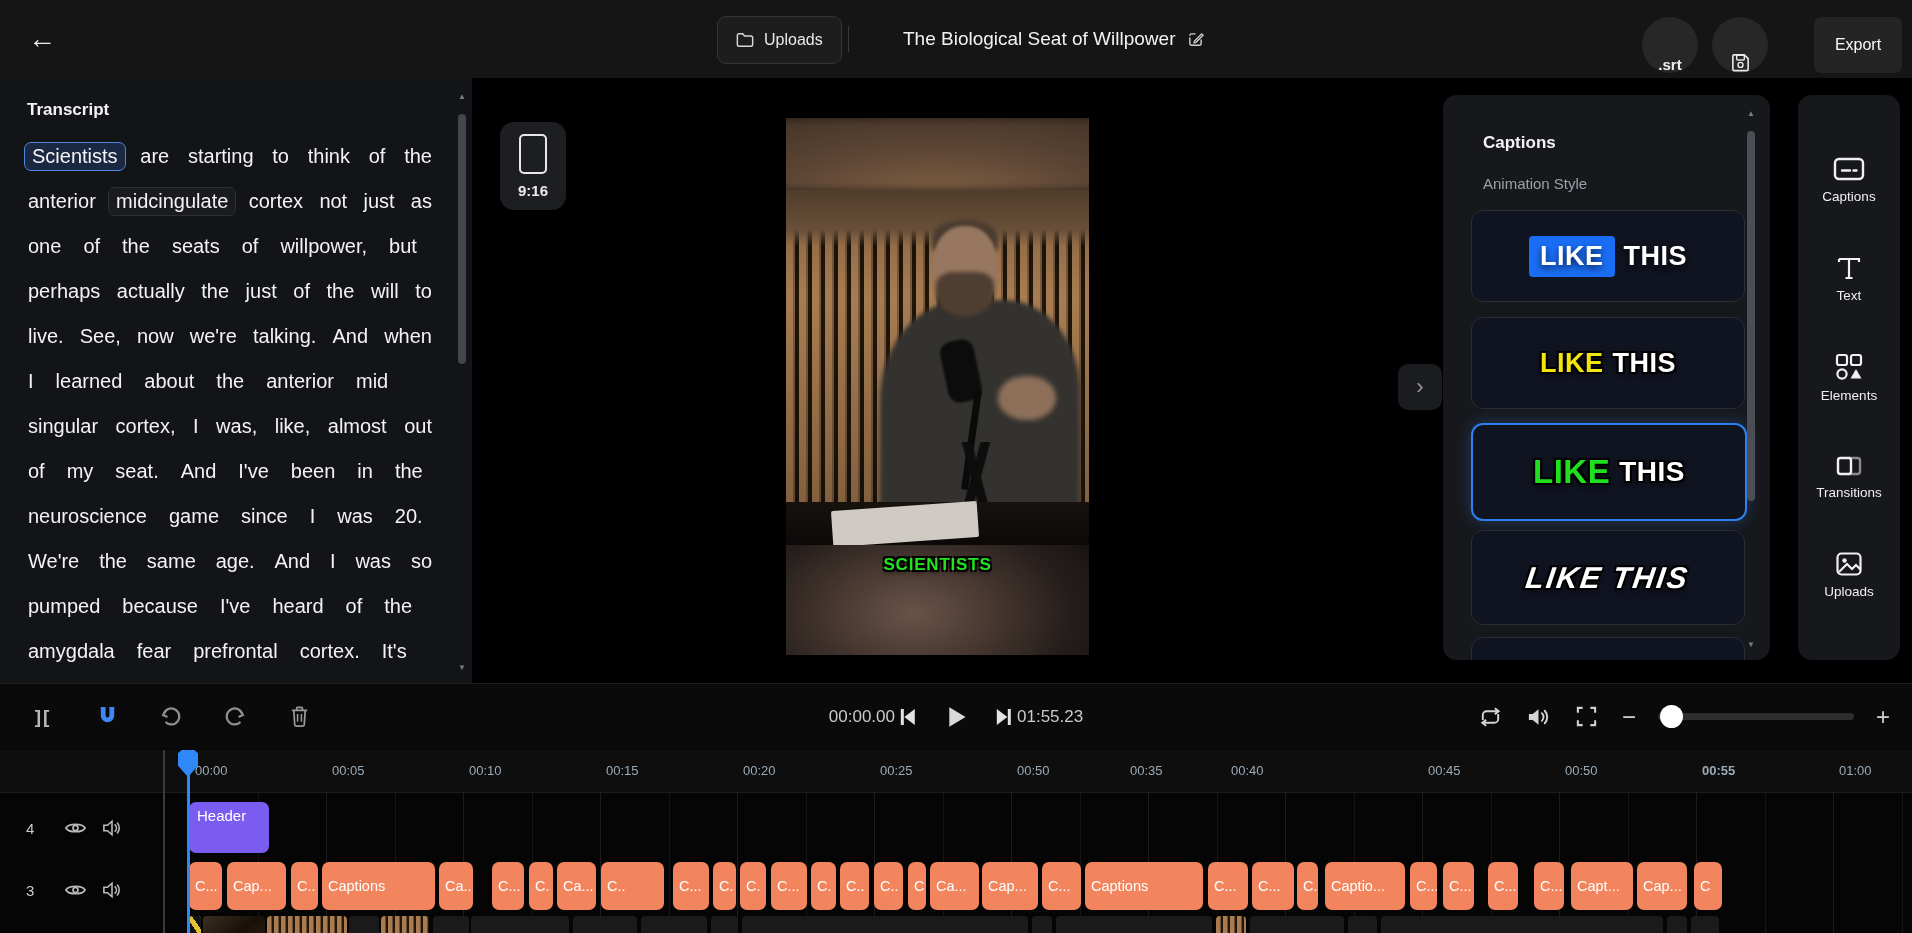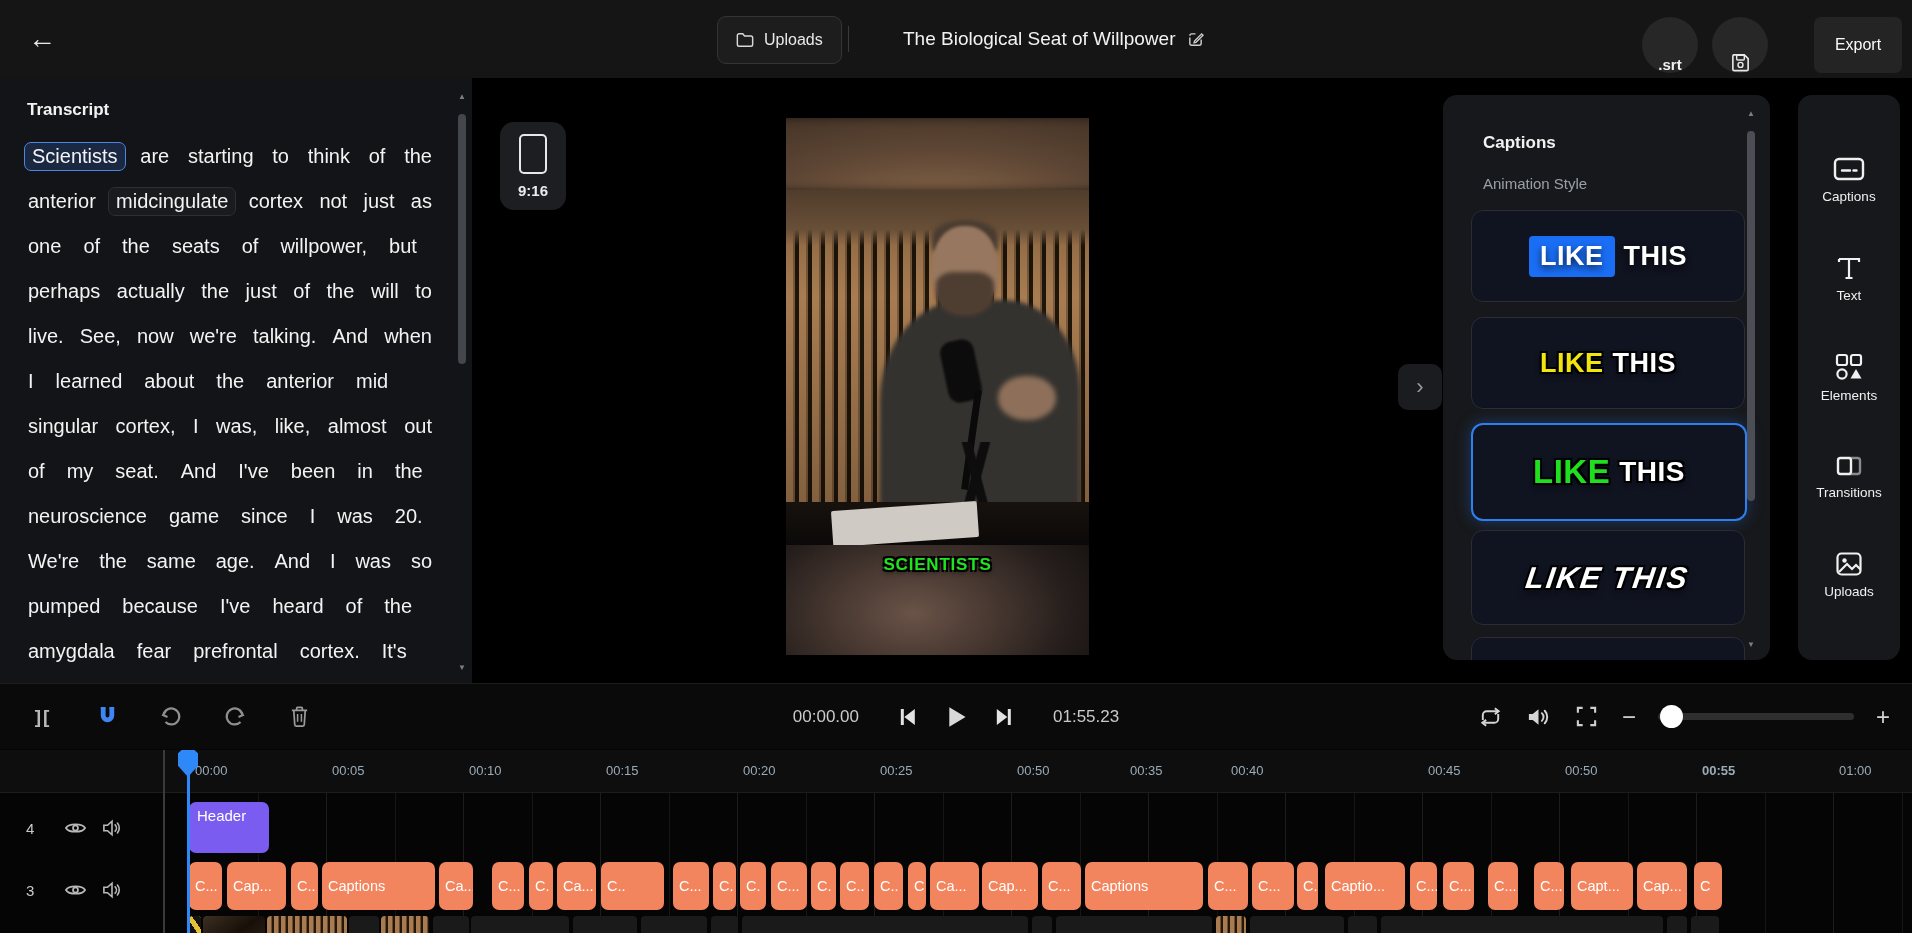--- a/index.html
+++ b/index.html
@@ -92,21 +92,21 @@
   .tools{position:absolute;left:1798px;top:95px;width:102px;height:565px;background:#17181b;border-radius:14px;z-index:6;
       display:flex;flex-direction:column;align-items:center;justify-content:space-evenly;padding:10px 0;box-sizing:border-box;}
   .tool-item{display:flex;flex-direction:column;align-items:center;gap:7px;cursor:pointer;}
   .tool-item .t-lbl{font-size:13.5px;color:#f0f0f0;}
 
   
   .transport{position:absolute;left:0;top:683px;width:1912px;height:65px;background:#0a0a0b;border-top:1px solid #1d1d1d;z-index:10;}
   .tr-left{position:absolute;left:30px;top:0;height:65px;display:flex;align-items:center;gap:38px;}
   .tr-ic{width:26px;height:26px;display:flex;align-items:center;justify-content:center;cursor:pointer;}
   .split-ic{font-size:19px;color:#b9b9b9;font-weight:bold;letter-spacing:2px;}
-  .tr-center{position:absolute;left:50%;top:0;transform:translateX(-50%);height:65px;display:flex;align-items:center;gap:36px;}
+  .tr-center{position:absolute;left:50%;top:0;transform:translateX(-50%);height:65px;display:flex;align-items:center;}
   .time-txt{font-size:17px;color:#cacaca;}
   .tr-play-group{display:flex;align-items:center;gap:22px;}
   .tr-right{position:absolute;right:22px;top:0;height:65px;display:flex;align-items:center;gap:22px;}
   .zoom-track{width:196px;height:7px;background:#2e2e2e;border-radius:4px;position:relative;cursor:pointer;}
   .zoom-thumb{position:absolute;left:2px;top:-8px;width:23px;height:23px;background:#fff;border-radius:50%;}
   .pm{font-size:24px;color:#d4d4d4;cursor:pointer;line-height:1;}
 
   
   .timeline{position:absolute;left:0;top:748px;width:1912px;height:185px;background:#050505;}
   .ruler{position:absolute;left:0;top:2px;width:1912px;height:42px;background:#0e0e0f;border-bottom:1px solid #1c1c1c;cursor:pointer;}

